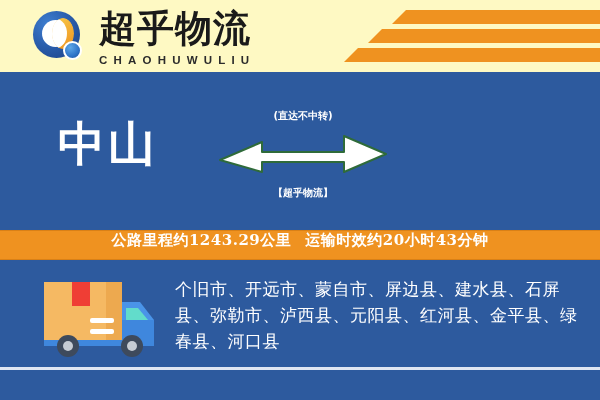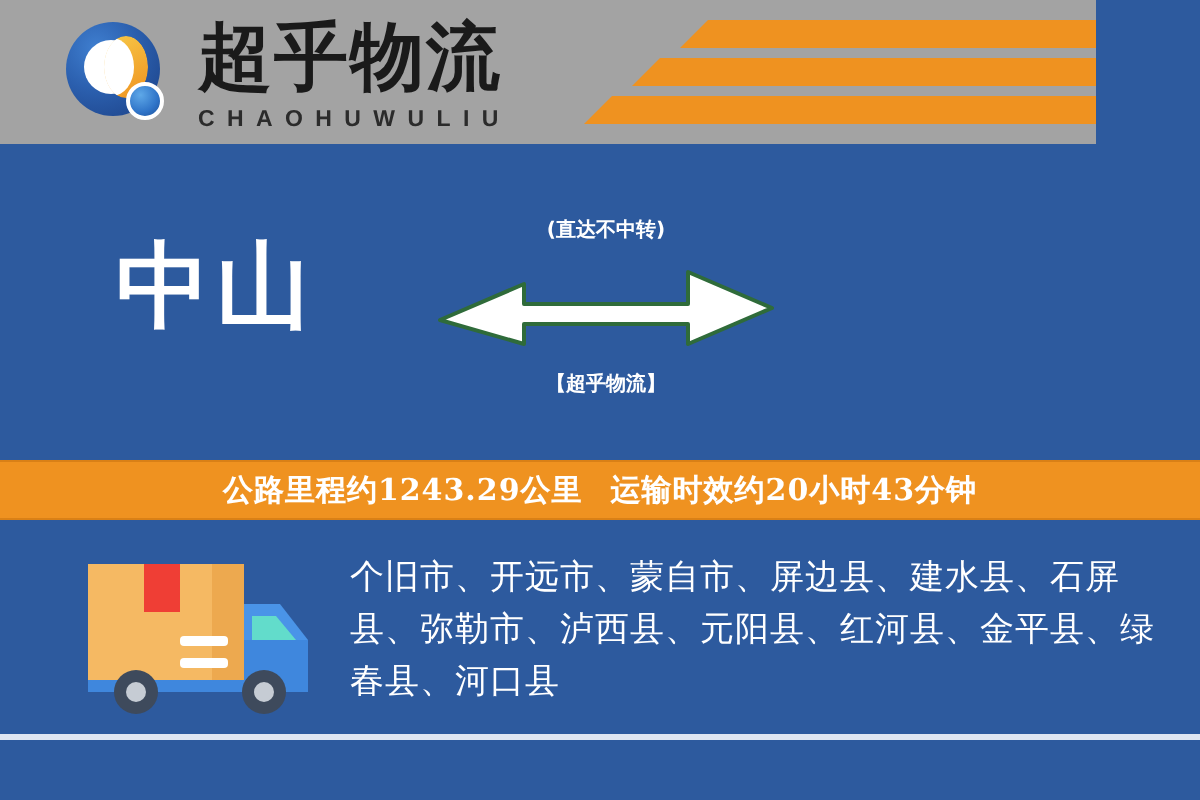--- a/index.html
+++ b/index.html
@@ -14,23 +14,23 @@
     position: relative;
     width: 600px;
     height: 400px;
     overflow: hidden;
     background: #2d5a9e;
   }
 
   
   .header {
     position: relative;
-    width: 548px;
+    width: 600px;
     height: 76px;
-    background: #a3a3a3;
+    background: #fef9c3;
     overflow: hidden;
   }
   .logo-mark {
     position: absolute;
     left: 33px;
     top: 11px;
     width: 56px;
     height: 56px;
   }
   .logo-disc {
@@ -186,21 +186,21 @@
     box-sizing: border-box;
   }
   .infobar {
     width: 600px;
     height: 30px;
     background: #ef9220;
     border-top: 1px solid #d98016;
     border-bottom: 1px solid #d98016;
     box-sizing: border-box;
     display: flex;
-    align-items: center;
+    align-items: flex-start;
     justify-content: center;
   }
   .infobar-text {
     font-family: "DejaVu Serif", serif;
     font-size: 15px;
     font-weight: bold;
     color: #ffffff;
     letter-spacing: 0.5px;
     white-space: nowrap;
   }

